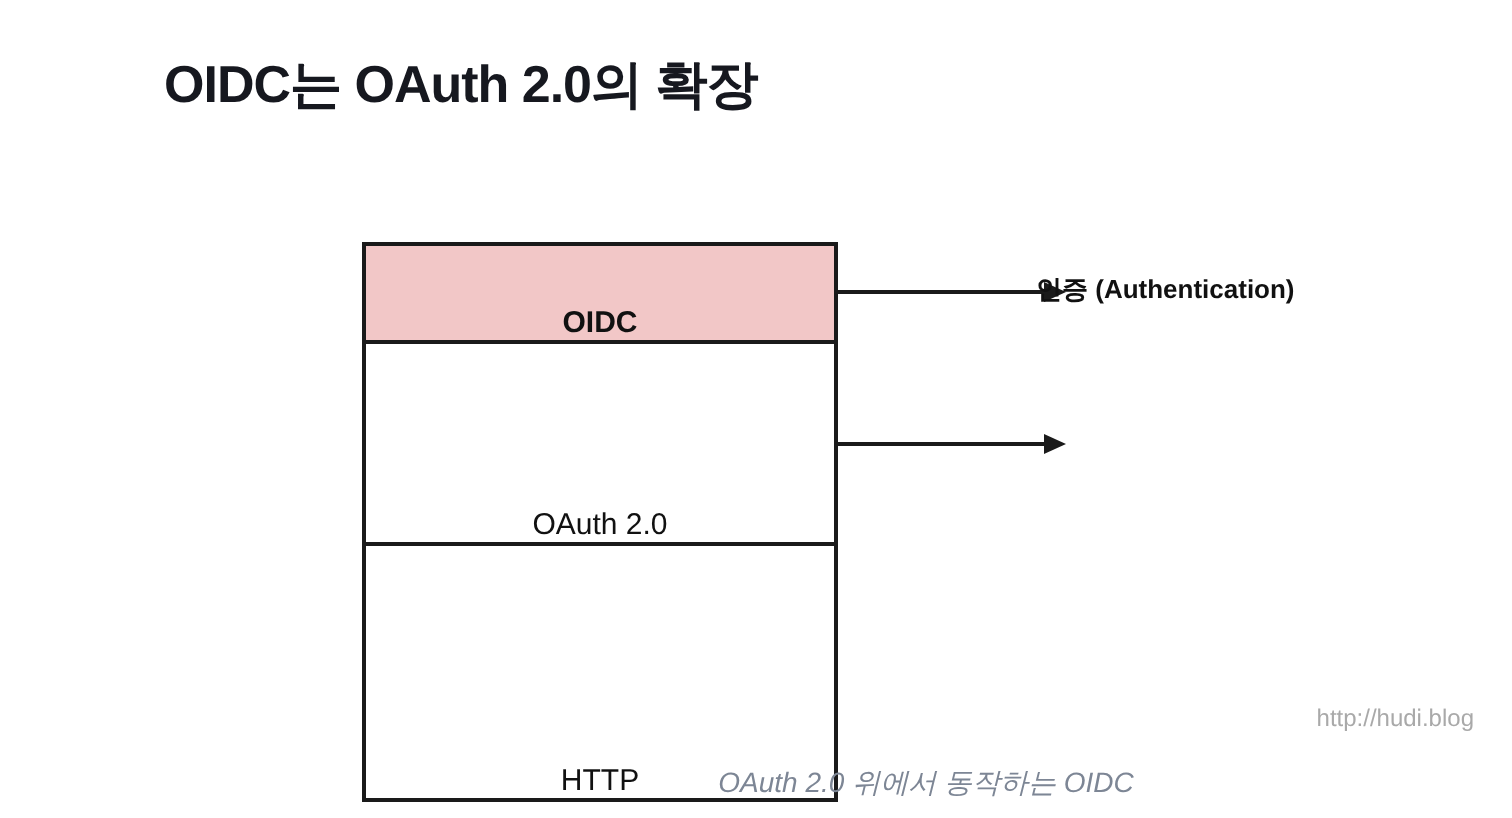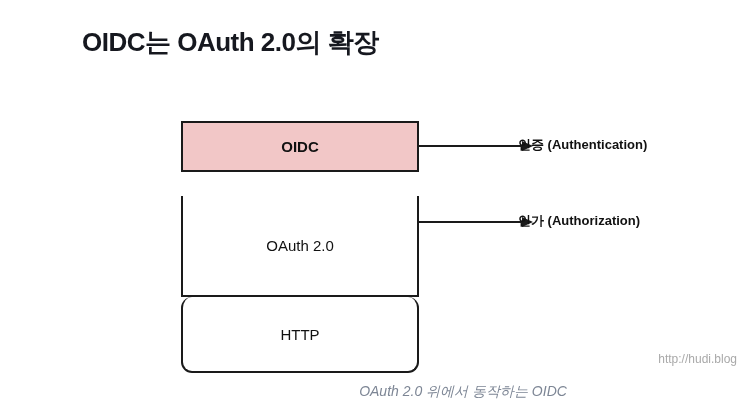--- a/index.html
+++ b/index.html
@@ -28,29 +28,29 @@
     position: absolute;
     left: 181px; top: 121px;
     width: 238px;
   }
   .layer {
     width: 238px;
     border: 2px solid #1a1a1a;
     border-top: none;
     background: #ffffff;
     display: flex;
-    align-items: center;
+    align-items: flex-end;
     justify-content: center;
     font-size: 15px;
     color: #111111;
   }
   .layer.first { border-top: 2px solid #1a1a1a; }
   .layer-oidc  { height: 51px; font-weight: 700; }
-  .layer-oauth { height: 101px; margin-top: 24px; }
-  .layer-http  { height: 76px; border-radius: 11px; }
+  .layer-oauth { height: 101px; }
+  .layer-http  { height: 128px; }
 
   
   .arrow {
     position: absolute;
     left: 419px;
     width: 114px;
     height: 10px;
   }
   .arrow-auth  { top: 141px; }
   .arrow-authz { top: 217px; }
@@ -121,19 +121,18 @@
   <div class="arrow arrow-auth">
     <div class="arrow-line"></div>
     <div class="arrow-head"></div>
   </div>
   <div class="arrow-label arrow-label-auth">인증 (Authentication)</div>
 
   <div class="arrow arrow-authz">
     <div class="arrow-line"></div>
     <div class="arrow-head"></div>
   </div>
-  <div class="arrow-label arrow-label-authz">인가 (Authorization)</div>
 
   <div class="watermark">http://hudi.blog</div>
 
   <div class="caption">OAuth 2.0 위에서 동작하는 OIDC</div>
 
 </div>
 
 </body></html>

